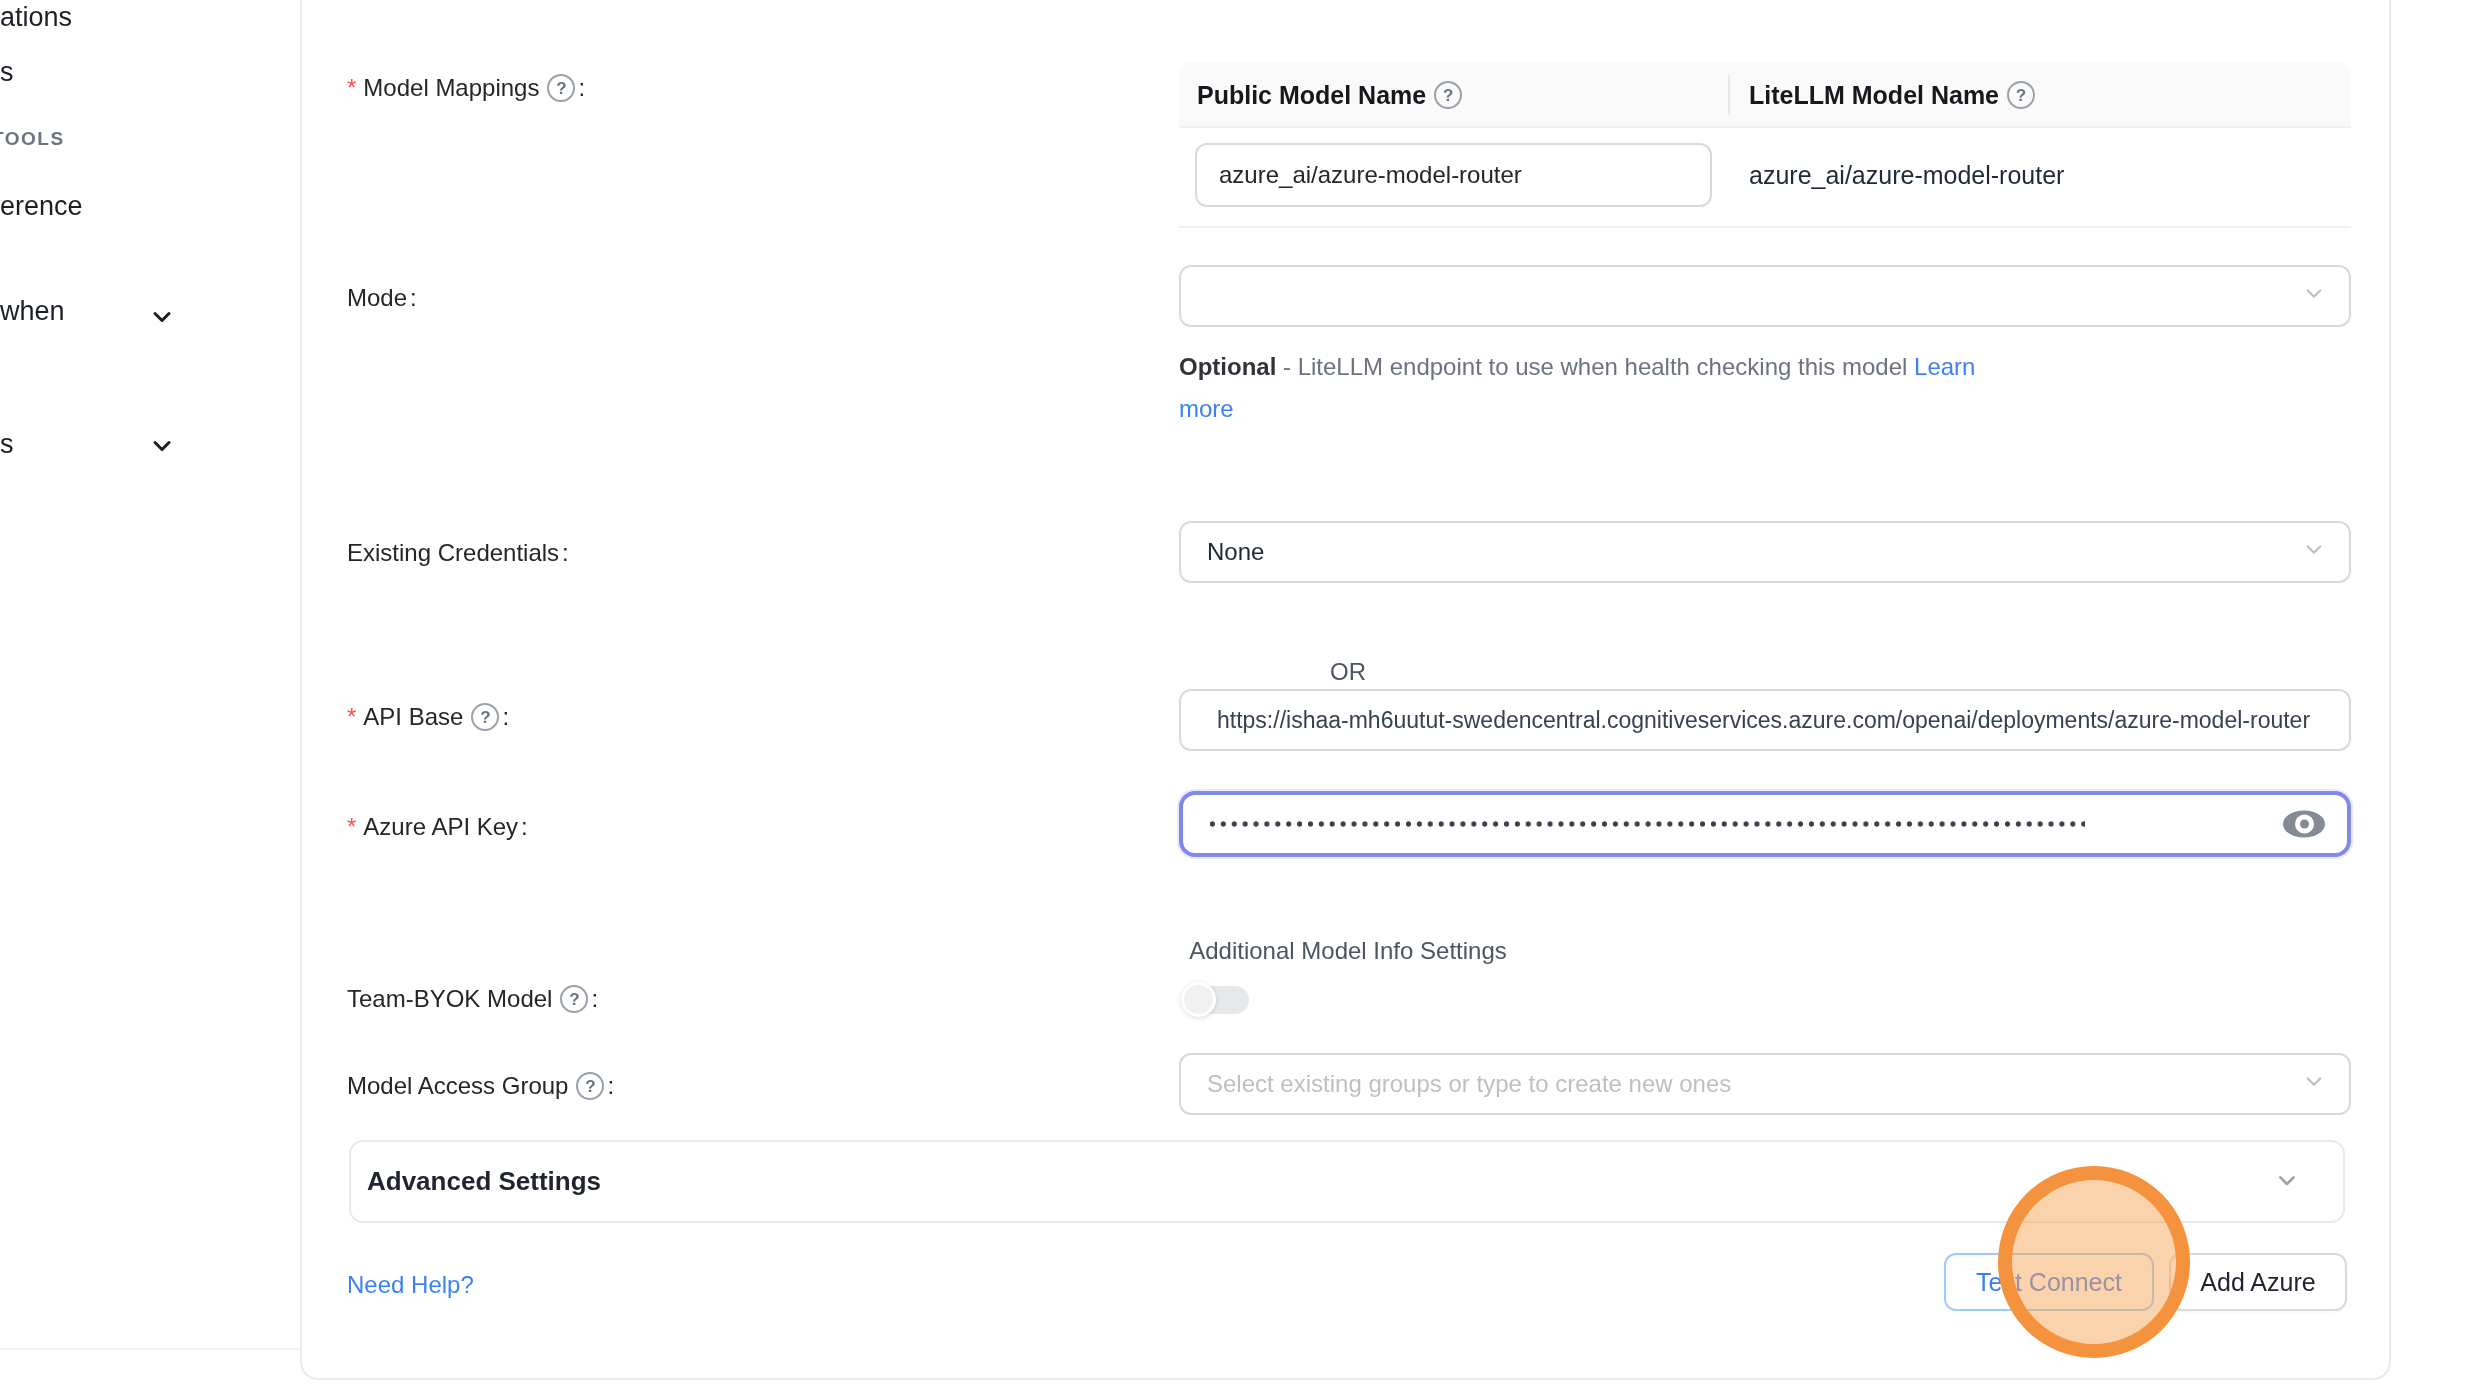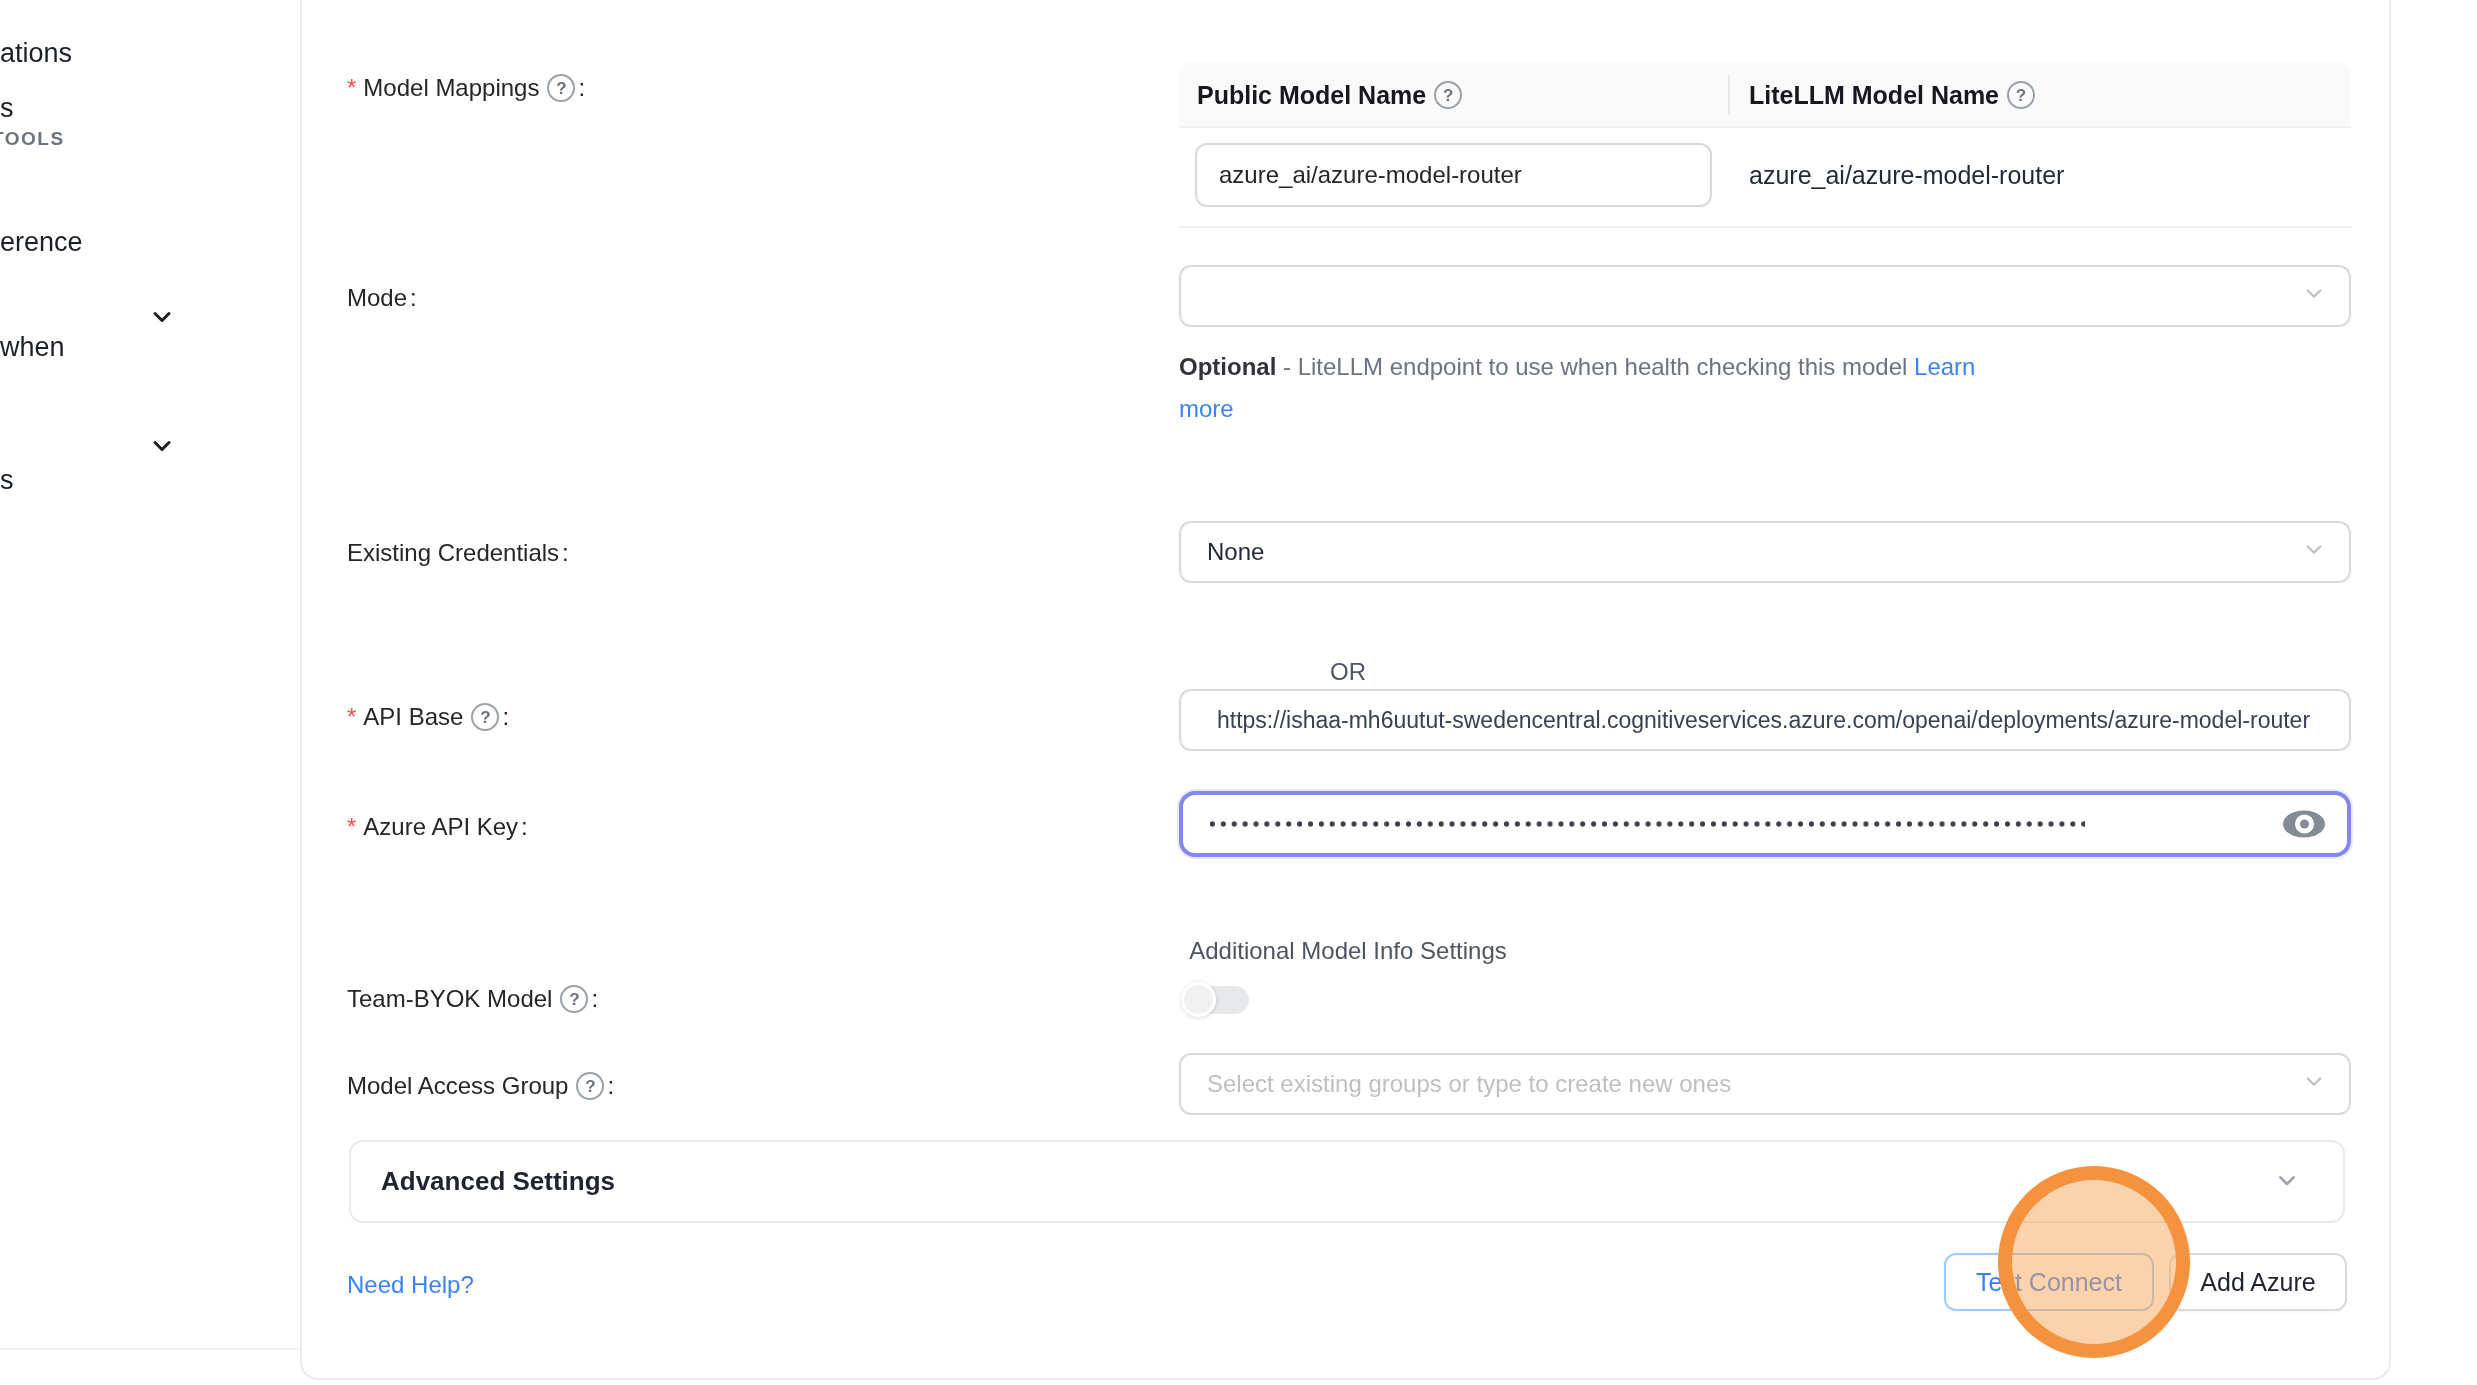--- a/index.html
+++ b/index.html
@@ -2,21 +2,21 @@
 <html><head>
 <meta charset="utf-8">
 <style>
   * { margin:0; padding:0; box-sizing:border-box; }
   html,body { width:2477px; height:1385px; background:#ffffff;
               font-family:"Liberation Sans", sans-serif; color:#262626; }
   #app { position:relative; width:2477px; height:1385px; overflow:hidden; background:#fff; }
 
   
   .sidebar { position:absolute; left:0; top:0; width:300px; height:1385px; overflow:hidden; background:#fff; }
-  .side-item { position:absolute; left:0; font-size:27px; color:#1b2026; white-space:nowrap;margin-top:36px; }
+  .side-item { position:absolute; left:0; font-size:27px; color:#1b2026; white-space:nowrap; }
   .side-section { position:absolute; left:-8px; font-size:19px; font-weight:700; letter-spacing:1.5px;
                   color:#6b7280; white-space:nowrap; }
   .side-chevron { position:absolute; left:148px; }
   .sidebar-bottom-line { position:absolute; left:0; top:1348px; width:300px; height:2px; background:#f1f1f1; }
 
   
   .card { position:absolute; left:300px; top:0; width:2091px; height:1380px; background:#fff;
           border-left:2px solid #e9eaec; border-right:2px solid #e9eaec; border-bottom:2px solid #e9eaec;
           border-radius:0 0 18px 18px; }
 
@@ -79,21 +79,21 @@
 
   
   .toggle { left:879px; top:982px; width:68px; height:36px; cursor:pointer; }
   .toggle .track { position:absolute; left:8px; top:4px; width:60px; height:28px;
                    background:#e7e8ea; border-radius:14px; }
   .toggle .knob { position:absolute; left:0; top:0; width:35px; height:35px; border-radius:50%;
                   background:#f1f1f2; border:3px solid #ffffff; box-shadow:0 1px 5px rgba(0,0,0,0.14); }
 
   
   .adv { left:47px; top:1140px; width:1996px; height:83px; border:2px solid #e8e9eb; border-radius:14px;
-         background:#fff; display:flex; align-items:center; padding:0 40px 0 30px; cursor:pointer; }
+         background:#fff; display:flex; align-items:center; padding:0 40px 0 16px; cursor:pointer; }
   .adv .adv-title { font-size:26px; font-weight:700; color:#1f2430; }
   .adv .chev { margin-left:auto; }
 
   
   .link { font-size:24px; color:#3b82f6; cursor:pointer; }
   .btn { position:absolute; top:1253px; height:58px; border-radius:12px; background:#fff;
          display:flex; align-items:center; justify-content:center; font-size:25px; cursor:pointer; }
   .btn-test { left:1642px; width:210px; border:2px solid #9dcbff; color:#3d7ef0; }
   .btn-add  { left:1867px; width:178px; border:2px solid #d9d9d9; color:#1f2430;
               box-shadow:0 2px 0 rgba(0,0,0,0.02); }

